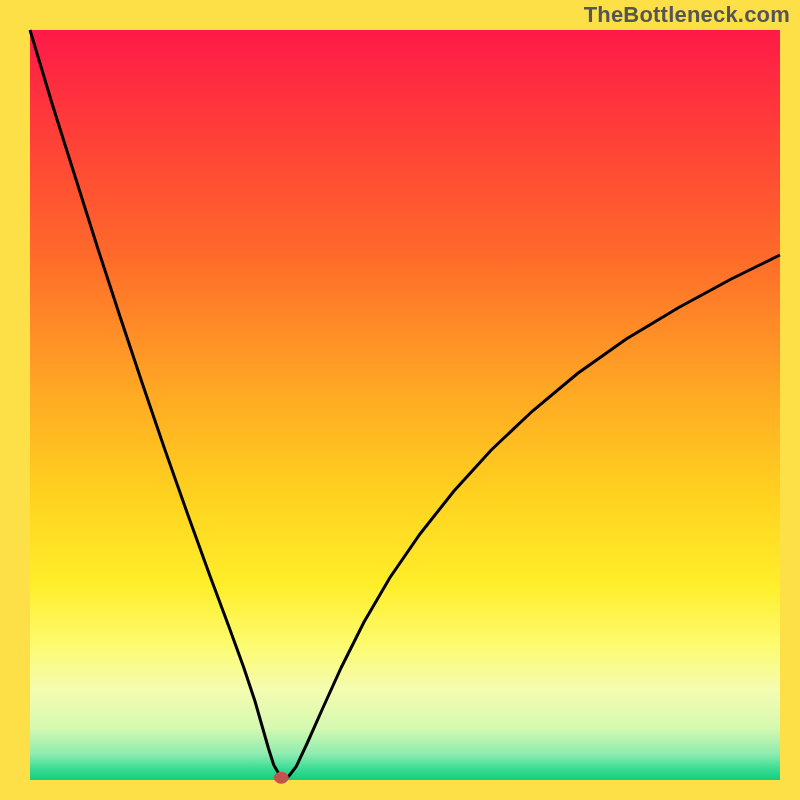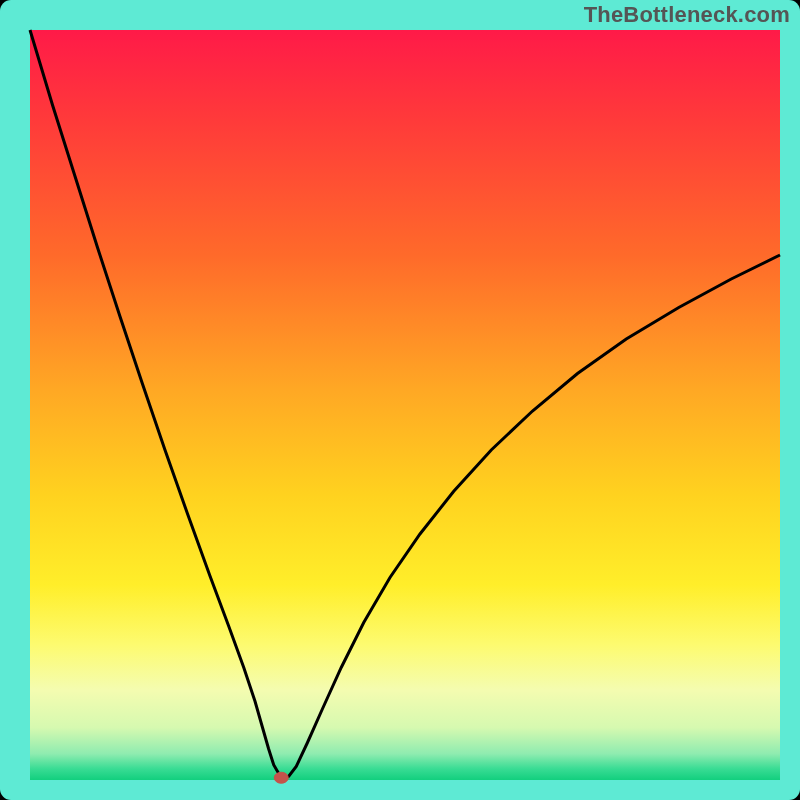--- a/index.html
+++ b/index.html
@@ -8,22 +8,21 @@
     width: 800px;
     height: 800px;
     background: #000;
     font-family: Arial, Helvetica, sans-serif;
     overflow: hidden;
   }
   .stage {
     position: relative;
     width: 800px;
     height: 800px;
-    background: #5eead4;
-    border-radius: 11px;
+    background: #fde047;
   }
   .watermark {
     position: absolute;
     top: 2px;
     right: 10px;
     color: #555;
     font-size: 22px;
     font-weight: 600;
     letter-spacing: 0.2px;
     z-index: 10;

